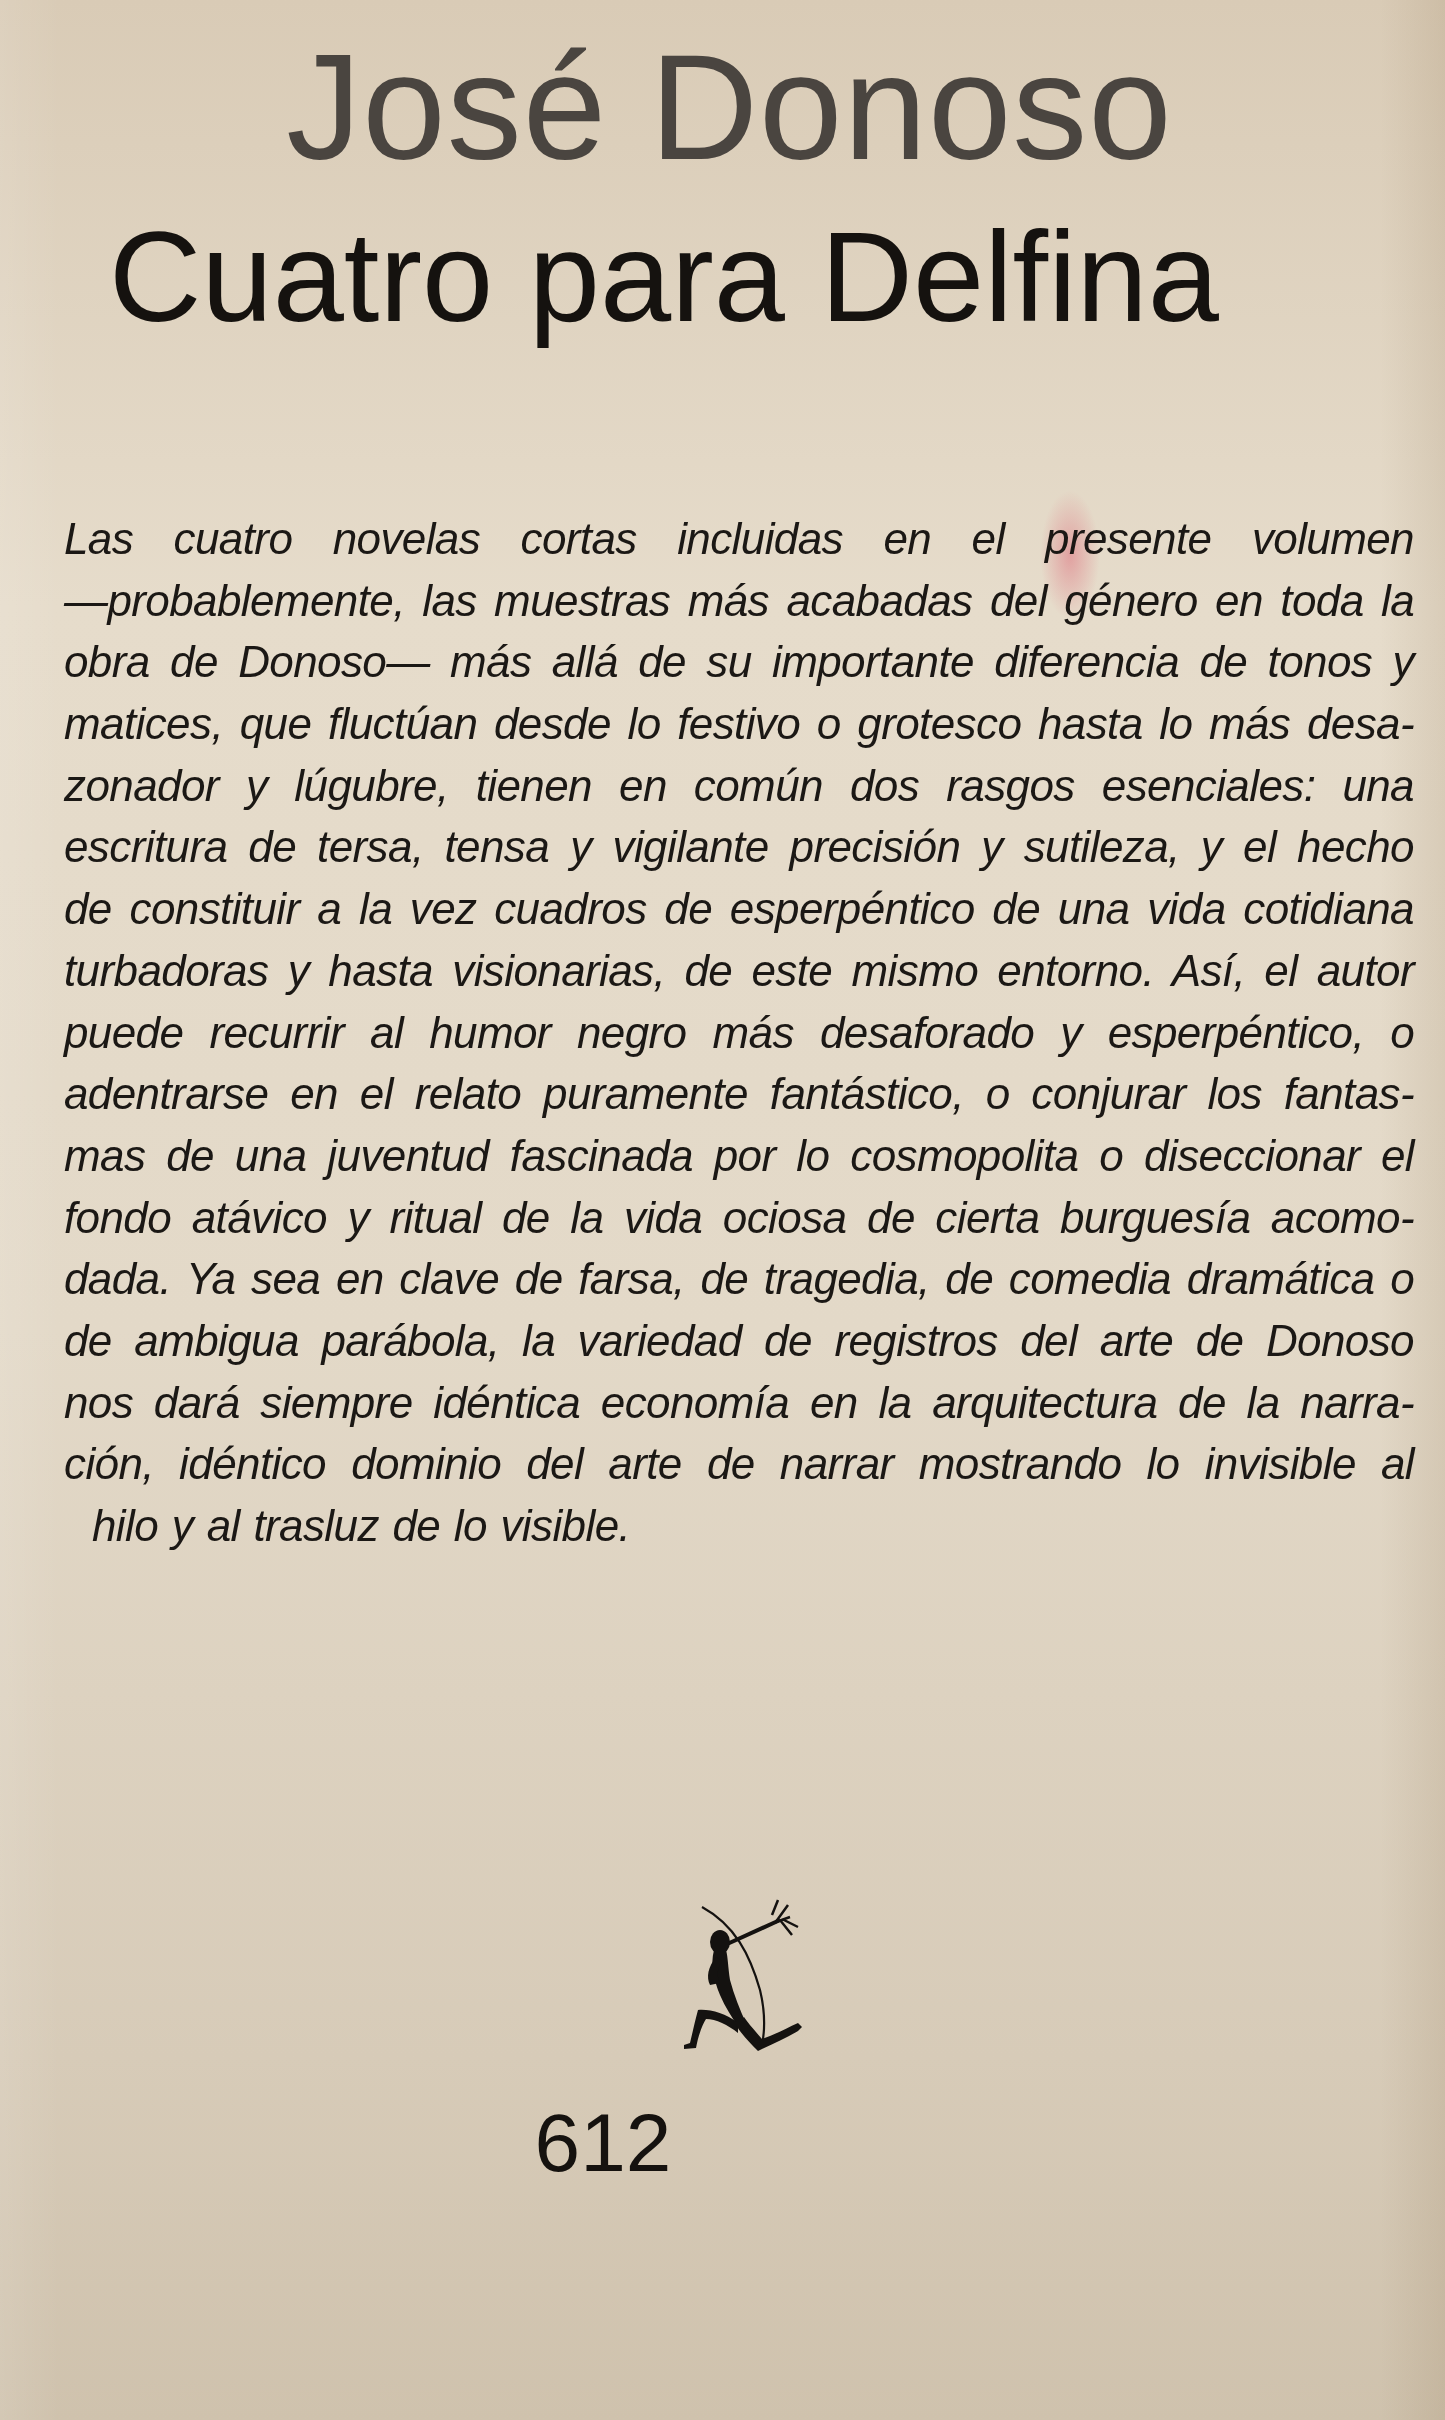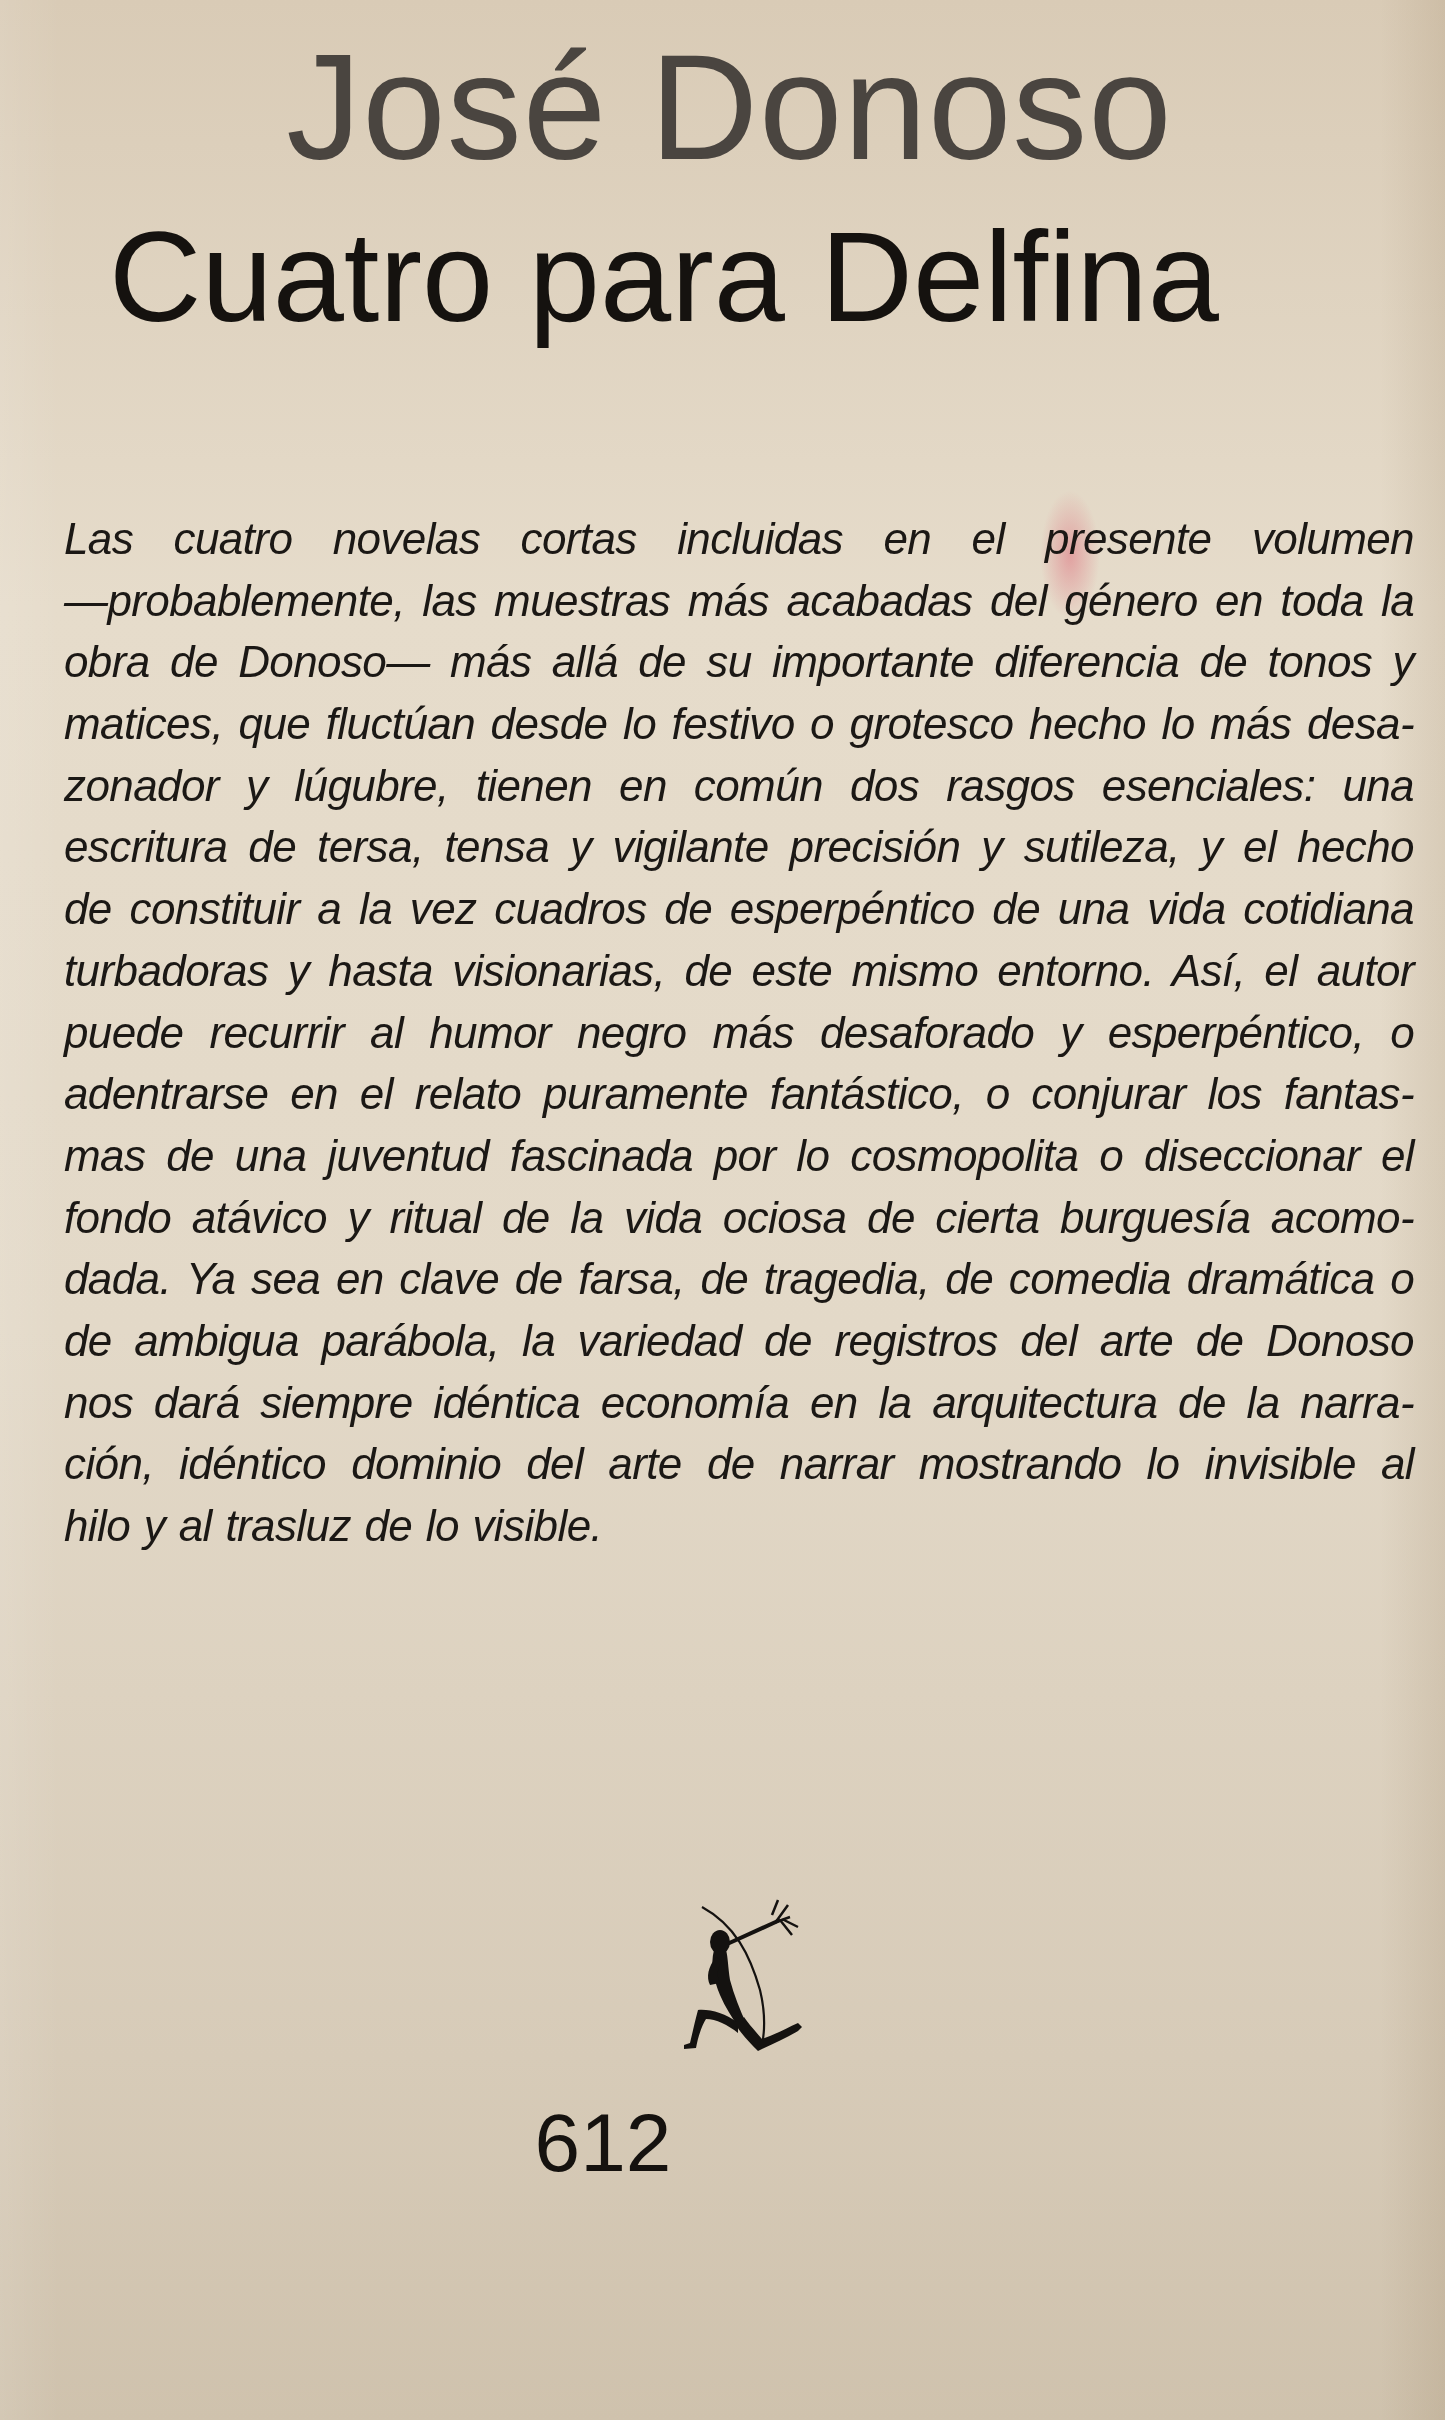--- a/index.html
+++ b/index.html
@@ -61,20 +61,21 @@
       font-size: 44px;
       text-align: justify;
       text-align-last: justify;
       white-space: nowrap;
       color: #1b1815;
       letter-spacing: -0.6px;
       word-spacing: 2px;
     }
     .blurb .line.last {
       text-align-last: left;
+      margin-left: 28px;
     }
     .logo {
       position: absolute;
       left: 680px;
       top: 1895px;
       width: 130px;
       height: 170px;
     }
     .series-number {
       position: absolute;
@@ -105,21 +106,21 @@
 
   <div class="author">José Donoso</div>
   <div class="title">Cuatro para Delfina</div>
 
   <div class="stain"></div>
 
   <div class="blurb">
     <span class="line">Las cuatro novelas cortas incluidas en el presente volumen</span>
     <span class="line">—probablemente, las muestras más acabadas del género en toda la</span>
     <span class="line">obra de Donoso— más allá de su importante diferencia de tonos y</span>
-    <span class="line">matices, que fluctúan desde lo festivo o grotesco hecho lo más desa-</span>
+    <span class="line">matices, que fluctúan desde lo festivo o grotesco hasta lo más desa-</span>
     <span class="line">zonador y lúgubre, tienen en común dos rasgos esenciales: una</span>
     <span class="line">escritura de tersa, tensa y vigilante precisión y sutileza, y el hecho</span>
     <span class="line">de constituir a la vez cuadros de esperpéntico de una vida cotidiana</span>
     <span class="line">turbadoras y hasta visionarias, de este mismo entorno. Así, el autor</span>
     <span class="line">puede recurrir al humor negro más desaforado y esperpéntico, o</span>
     <span class="line">adentrarse en el relato puramente fantástico, o conjurar los fantas-</span>
     <span class="line">mas de una juventud fascinada por lo cosmopolita o diseccionar el</span>
     <span class="line">fondo atávico y ritual de la vida ociosa de cierta burguesía acomo-</span>
     <span class="line">dada. Ya sea en clave de farsa, de tragedia, de comedia dramática o</span>
     <span class="line">de ambigua parábola, la variedad de registros del arte de Donoso</span>

